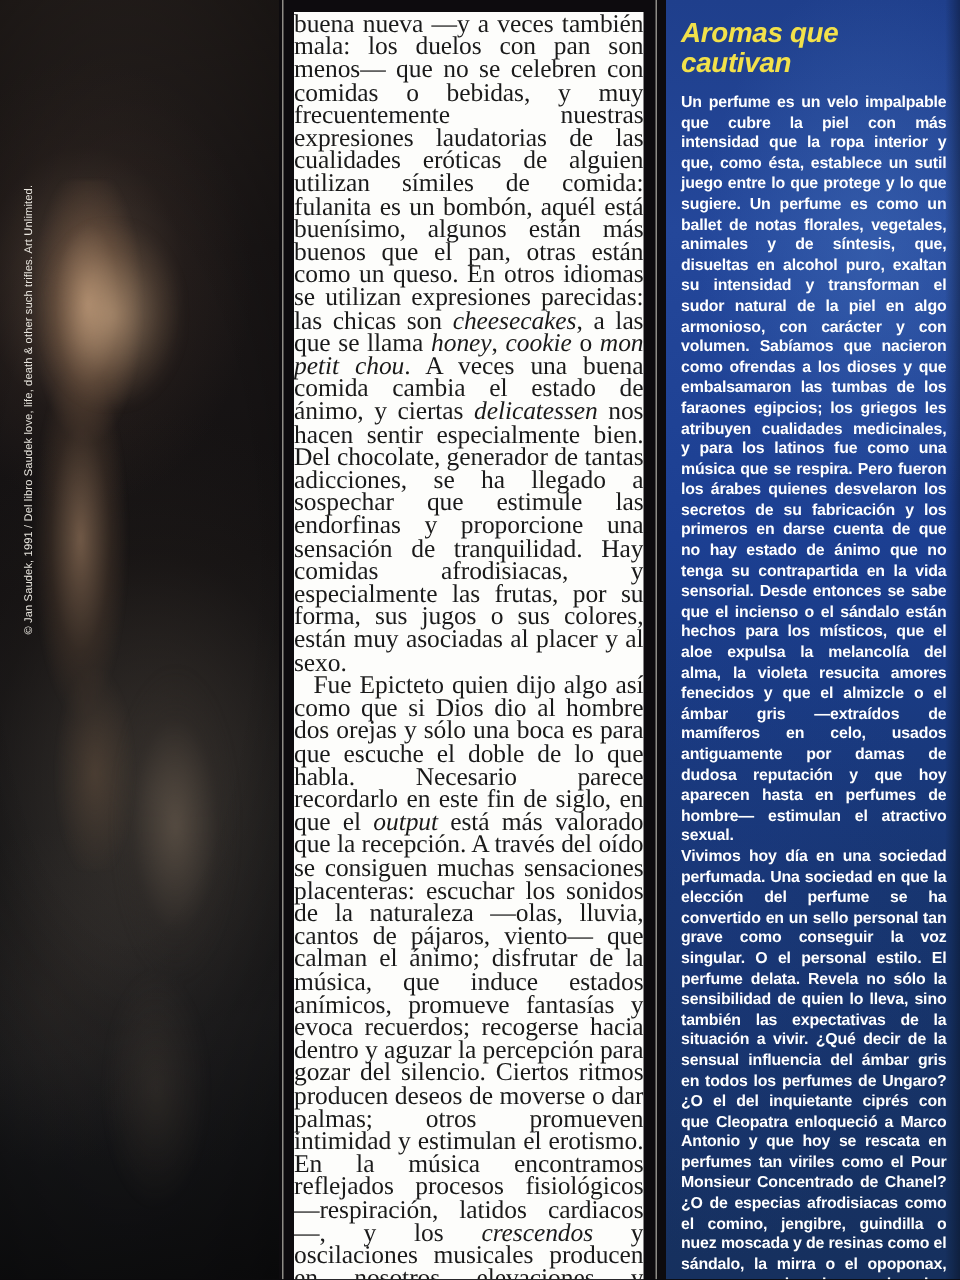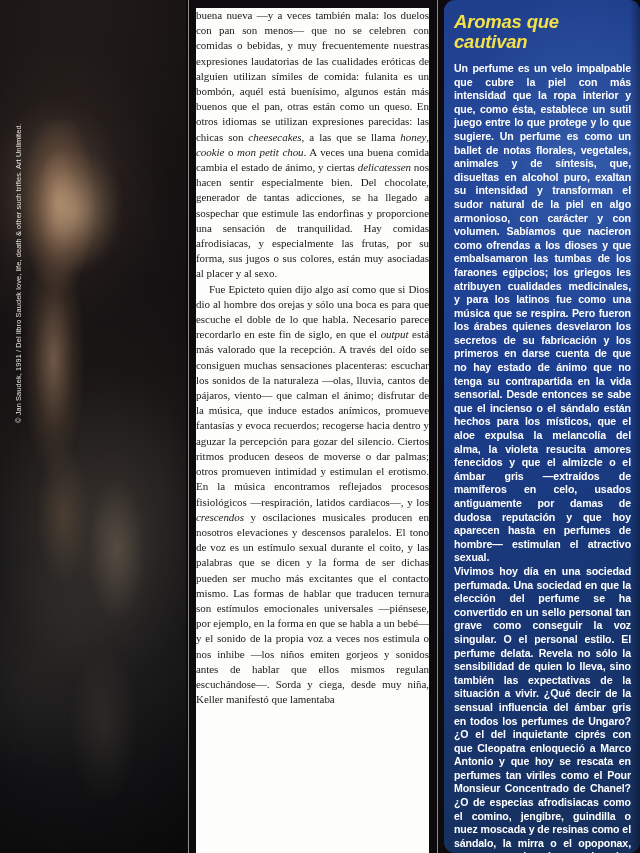--- a/index.html
+++ b/index.html
@@ -97,41 +97,40 @@
     position: absolute;
     left: 196px; top: 8px;
     width: 233px;
     height: 845px;
     overflow: hidden;
     color: #1a1a1a;
     background: #fdfdfb;
   }
   .col-main p {
     margin: 0;
-    font-size: 11px;
+    font-size: 17px;
     line-height: 15.2px;
     text-align: justify;
     text-justify: inter-word;
     hyphens: auto;
     letter-spacing: -0.05px;
   }
   .col-main p.indent { text-indent: 13px; font-family: Liberation Serif, serif; }
   .col-main em { font-style: italic; }
 
   
   .col-right {
     position: absolute;
     left: 444px; top: 0;
     width: 196px;
     height: 853px;
     overflow: hidden;
     background:
       linear-gradient(180deg, #1f3f8c 0%, #24479a 18%, #1c3f92 42%, #17356f 70%, #16305e 100%);
     color: #ffffff;
-    border-radius: 11px;
   }
   .col-right-texture {
     position: absolute; inset: 0;
     background:
       radial-gradient(ellipse 160px 260px at 70% 20%, rgba(90,140,210,0.30) 0%, rgba(20,50,120,0) 72%),
       radial-gradient(ellipse 200px 300px at 20% 72%, rgba(30,60,140,0.35) 0%, rgba(10,25,70,0) 75%);
     pointer-events: none;
   }
   .right-title {
     position: relative;

